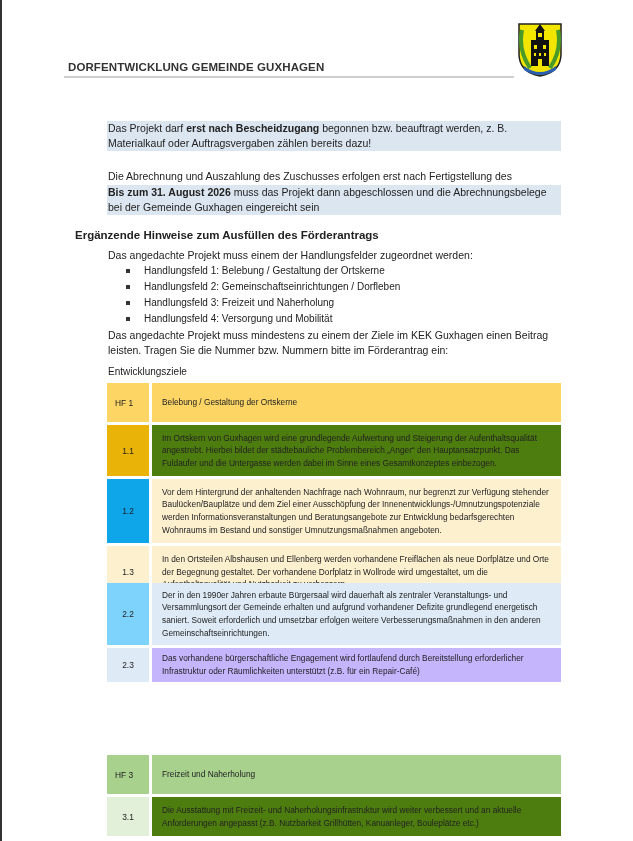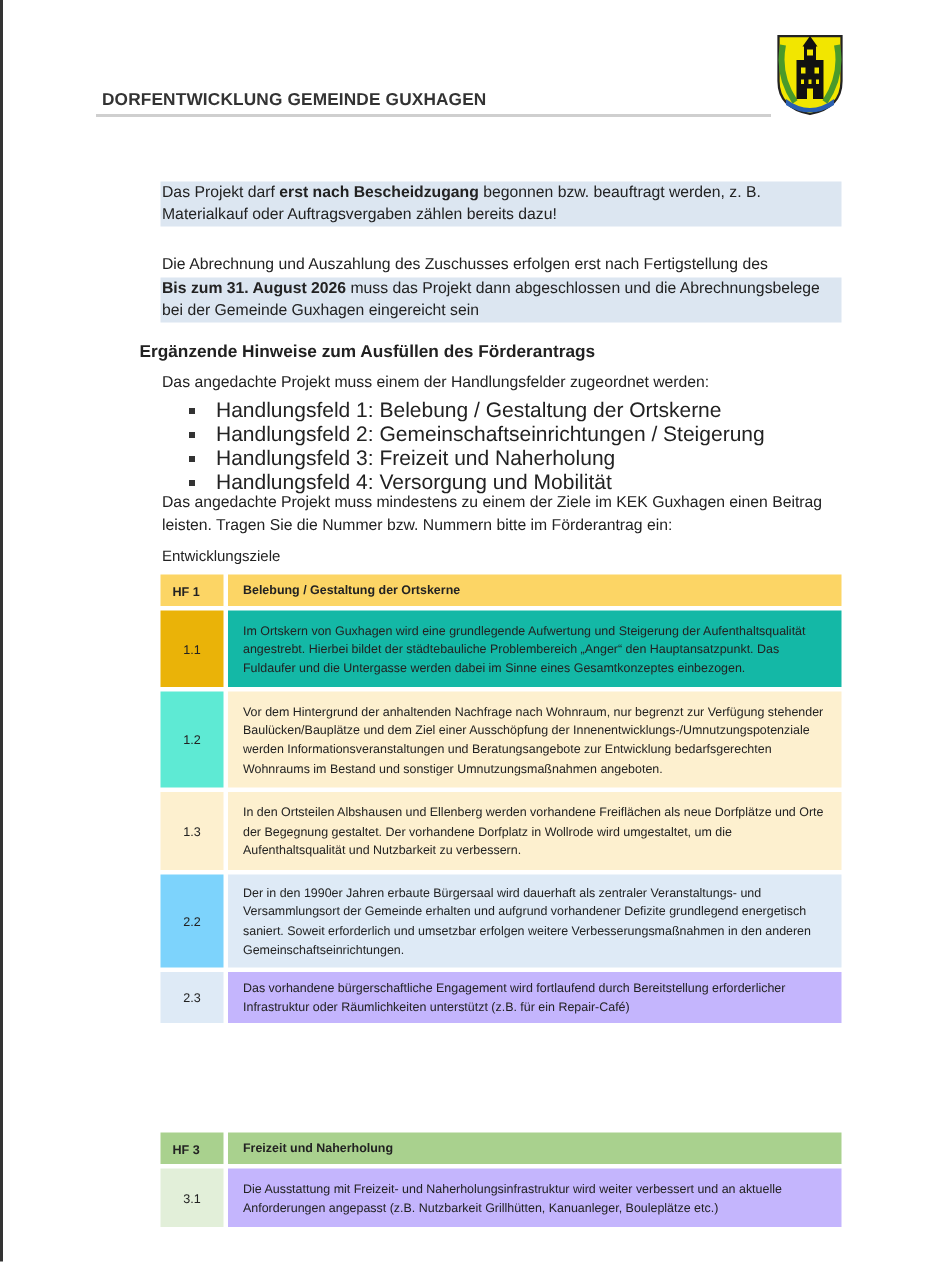--- a/index.html
+++ b/index.html
@@ -4,29 +4,29 @@
 <style>
   html, body { margin:0; padding:0; }
   body { width:633px; height:841px; background:#fff; position:relative; overflow:hidden;
          font-family:"Liberation Sans", sans-serif; color:#222; }
   .leftrule { position:absolute; left:0; top:0; width:2px; height:841px; background:#333; }
   .header-title { position:absolute; left:68px; top:61px; font-size:11.5px; font-weight:bold; color:#333; letter-spacing:0.1px; }
   .header-line { position:absolute; left:64px; top:76px; width:450px; height:2px; background:#cfcfcf; }
   .crest { position:absolute; left:516px; top:20px; width:48px; height:58px; }
   .hl { position:absolute; left:107px; width:454px; background:#dce6f1; }
   .p { position:absolute; left:108px; width:452px; font-size:10.5px; line-height:15px; }
-  .h2 { position:absolute; left:65px; top:229px; font-size:11.5px; font-weight:bold; color:#222;padding-left:28px; }
-  .bul { position:absolute; left:126px; font-size:14px; }
+  .h2 { position:absolute; left:47px; top:229px; font-size:11.5px; font-weight:bold; color:#222;padding-left:28px; }
+  .bul { position:absolute; left:126px; font-size:10px; }
   .bul span.sq { display:inline-block; width:4px; height:4px; background:#333; margin-right:14px; vertical-align:middle; }
   .sub { position:absolute; left:108px; top:366px; font-size:10px; font-weight:normal; }
   .tbl { position:absolute; left:107px; width:454px; }
   .row { display:flex; margin-bottom:3px; }
   .c1 { width:42px; flex:none; display:flex; align-items:center; justify-content:center; font-size:8.4px; margin-right:3px; }
   .c2 { flex:1; font-size:8.3px; line-height:12.6px; padding:0 10px; display:flex; align-items:center; }
-  .hdr .c1, .hdr .c2 { font-weight:bold; height:21px; }
+  .hdr .c1, .hdr .c2 { font-weight:normal; height:39px; }
   .hdr .c1 { justify-content:flex-start; padding-left:8px; width:34px; }
 </style>
 </head>
 <body>
 
 <div class="leftrule"></div>
 
 <div class="header-title">DORFENTWICKLUNG GEMEINDE GUXHAGEN</div>
 <div class="header-line"></div>
 <svg class="crest" viewBox="0 0 48 58">
@@ -52,37 +52,37 @@
 </div>
 <div class="p" style="top:169px;">Die Abrechnung und Auszahlung des Zuschusses erfolgen erst nach Fertigstellung des Kleinprojekts.</div>
 <div class="hl" style="top:185px;height:30px;"></div>
 <div class="p" style="top:185px;">
   <b>Bis zum 31. August 2026</b><span> muss das Projekt dann abgeschlossen und die Abrechnungsbelege bei der Gemeinde Guxhagen eingereicht sein</span>
 </div>
 
 <div class="h2">Ergänzende Hinweise zum Ausfüllen des Förderantrags</div>
 <div class="p" style="top:248px;">Das angedachte Projekt muss einem der Handlungsfelder zugeordnet werden:</div>
 <div class="bul" style="top:265px;"><span class="sq"></span><span>Handlungsfeld 1: Belebung / Gestaltung der Ortskerne</span></div>
-<div class="bul" style="top:281px;"><span class="sq"></span><span>Handlungsfeld 2: Gemeinschaftseinrichtungen / Steigerung</span></div>
+<div class="bul" style="top:281px;"><span class="sq"></span><span>Handlungsfeld 2: Gemeinschaftseinrichtungen / Dorfleben</span></div>
 <div class="bul" style="top:297px;"><span class="sq"></span><span>Handlungsfeld 3: Freizeit und Naherholung</span></div>
 <div class="bul" style="top:313px;"><span class="sq"></span><span>Handlungsfeld 4: Versorgung und Mobilität</span></div>
 <div class="p" style="top:328px;">Das angedachte Projekt muss mindestens zu einem der Ziele im KEK Guxhagen einen Beitrag leisten. Tragen Sie die Nummer bzw. Nummern bitte im Förderantrag ein:</div>
 <div class="sub">Entwicklungsziele</div>
 
 <div class="tbl" style="top:383px;">
   <div class="row hdr">
     <div class="c1" style="background:#fcd565">HF 1</div>
     <div class="c2" style="background:#fcd565">Belebung / Gestaltung der Ortskerne</div>
   </div>
   <div class="row" style="height:51px">
     <div class="c1" style="background:#eab308">1.1</div>
-    <div class="c2" style="background:#14b8a6">Im Ortskern von Guxhagen wird eine grundlegende Aufwertung und Steigerung der Aufenthaltsqualität angestrebt. Hierbei bildet der städtebauliche Problembereich „Anger“ den Hauptansatzpunkt. Das Fuldaufer und die Untergasse werden dabei im Sinne eines Gesamtkonzeptes einbezogen.</div>
+    <div class="c2" style="background:#4d7c0f">Im Ortskern von Guxhagen wird eine grundlegende Aufwertung und Steigerung der Aufenthaltsqualität angestrebt. Hierbei bildet der städtebauliche Problembereich „Anger“ den Hauptansatzpunkt. Das Fuldaufer und die Untergasse werden dabei im Sinne eines Gesamtkonzeptes einbezogen.</div>
   </div>
   <div class="row" style="height:64px">
-    <div class="c1" style="background:#5eead4">1.2</div>
+    <div class="c1" style="background:#0ea5e9">1.2</div>
     <div class="c2" style="background:#fdf0cf">Vor dem Hintergrund der anhaltenden Nachfrage nach Wohnraum, nur begrenzt zur Verfügung stehender Baulücken/Bauplätze und dem Ziel einer Ausschöpfung der Innenentwicklungs-/Umnutzungspotenziale werden Informationsveranstaltungen und Beratungsangebote zur Entwicklung bedarfsgerechten Wohnraums im Bestand und sonstiger Umnutzungsmaßnahmen angeboten.</div>
   </div>
   <div class="row" style="height:52px">
     <div class="c1" style="background:#fdf0cf">1.3</div>
     <div class="c2" style="background:#fdf0cf">In den Ortsteilen Albshausen und Ellenberg werden vorhandene Freiflächen als neue Dorfplätze und Orte der Begegnung gestaltet. Der vorhandene Dorfplatz in Wollrode wird umgestaltet, um die Aufenthaltsqualität und Nutzbarkeit zu verbessern.</div>
   </div>
 </div>
 
 <div class="tbl" style="top:583px;">
   <div class="row" style="height:62px">
@@ -95,15 +95,15 @@
   </div>
 </div>
 
 <div class="tbl" style="top:755px;">
   <div class="row hdr">
     <div class="c1" style="background:#a9d18e">HF 3</div>
     <div class="c2" style="background:#a9d18e">Freizeit und Naherholung</div>
   </div>
   <div class="row" style="height:39px">
     <div class="c1" style="background:#e2efd9">3.1</div>
-    <div class="c2" style="background:#c4b5fd">Die Ausstattung mit Freizeit- und Naherholungsinfrastruktur wird weiter verbessert und an aktuelle Anforderungen angepasst (z.B. Nutzbarkeit Grillhütten, Kanuanleger, Bouleplätze etc.)</div>
+    <div class="c2" style="background:#4d7c0f">Die Ausstattung mit Freizeit- und Naherholungsinfrastruktur wird weiter verbessert und an aktuelle Anforderungen angepasst (z.B. Nutzbarkeit Grillhütten, Kanuanleger, Bouleplätze etc.)</div>
   </div>
 </div>
 
 </body></html>

